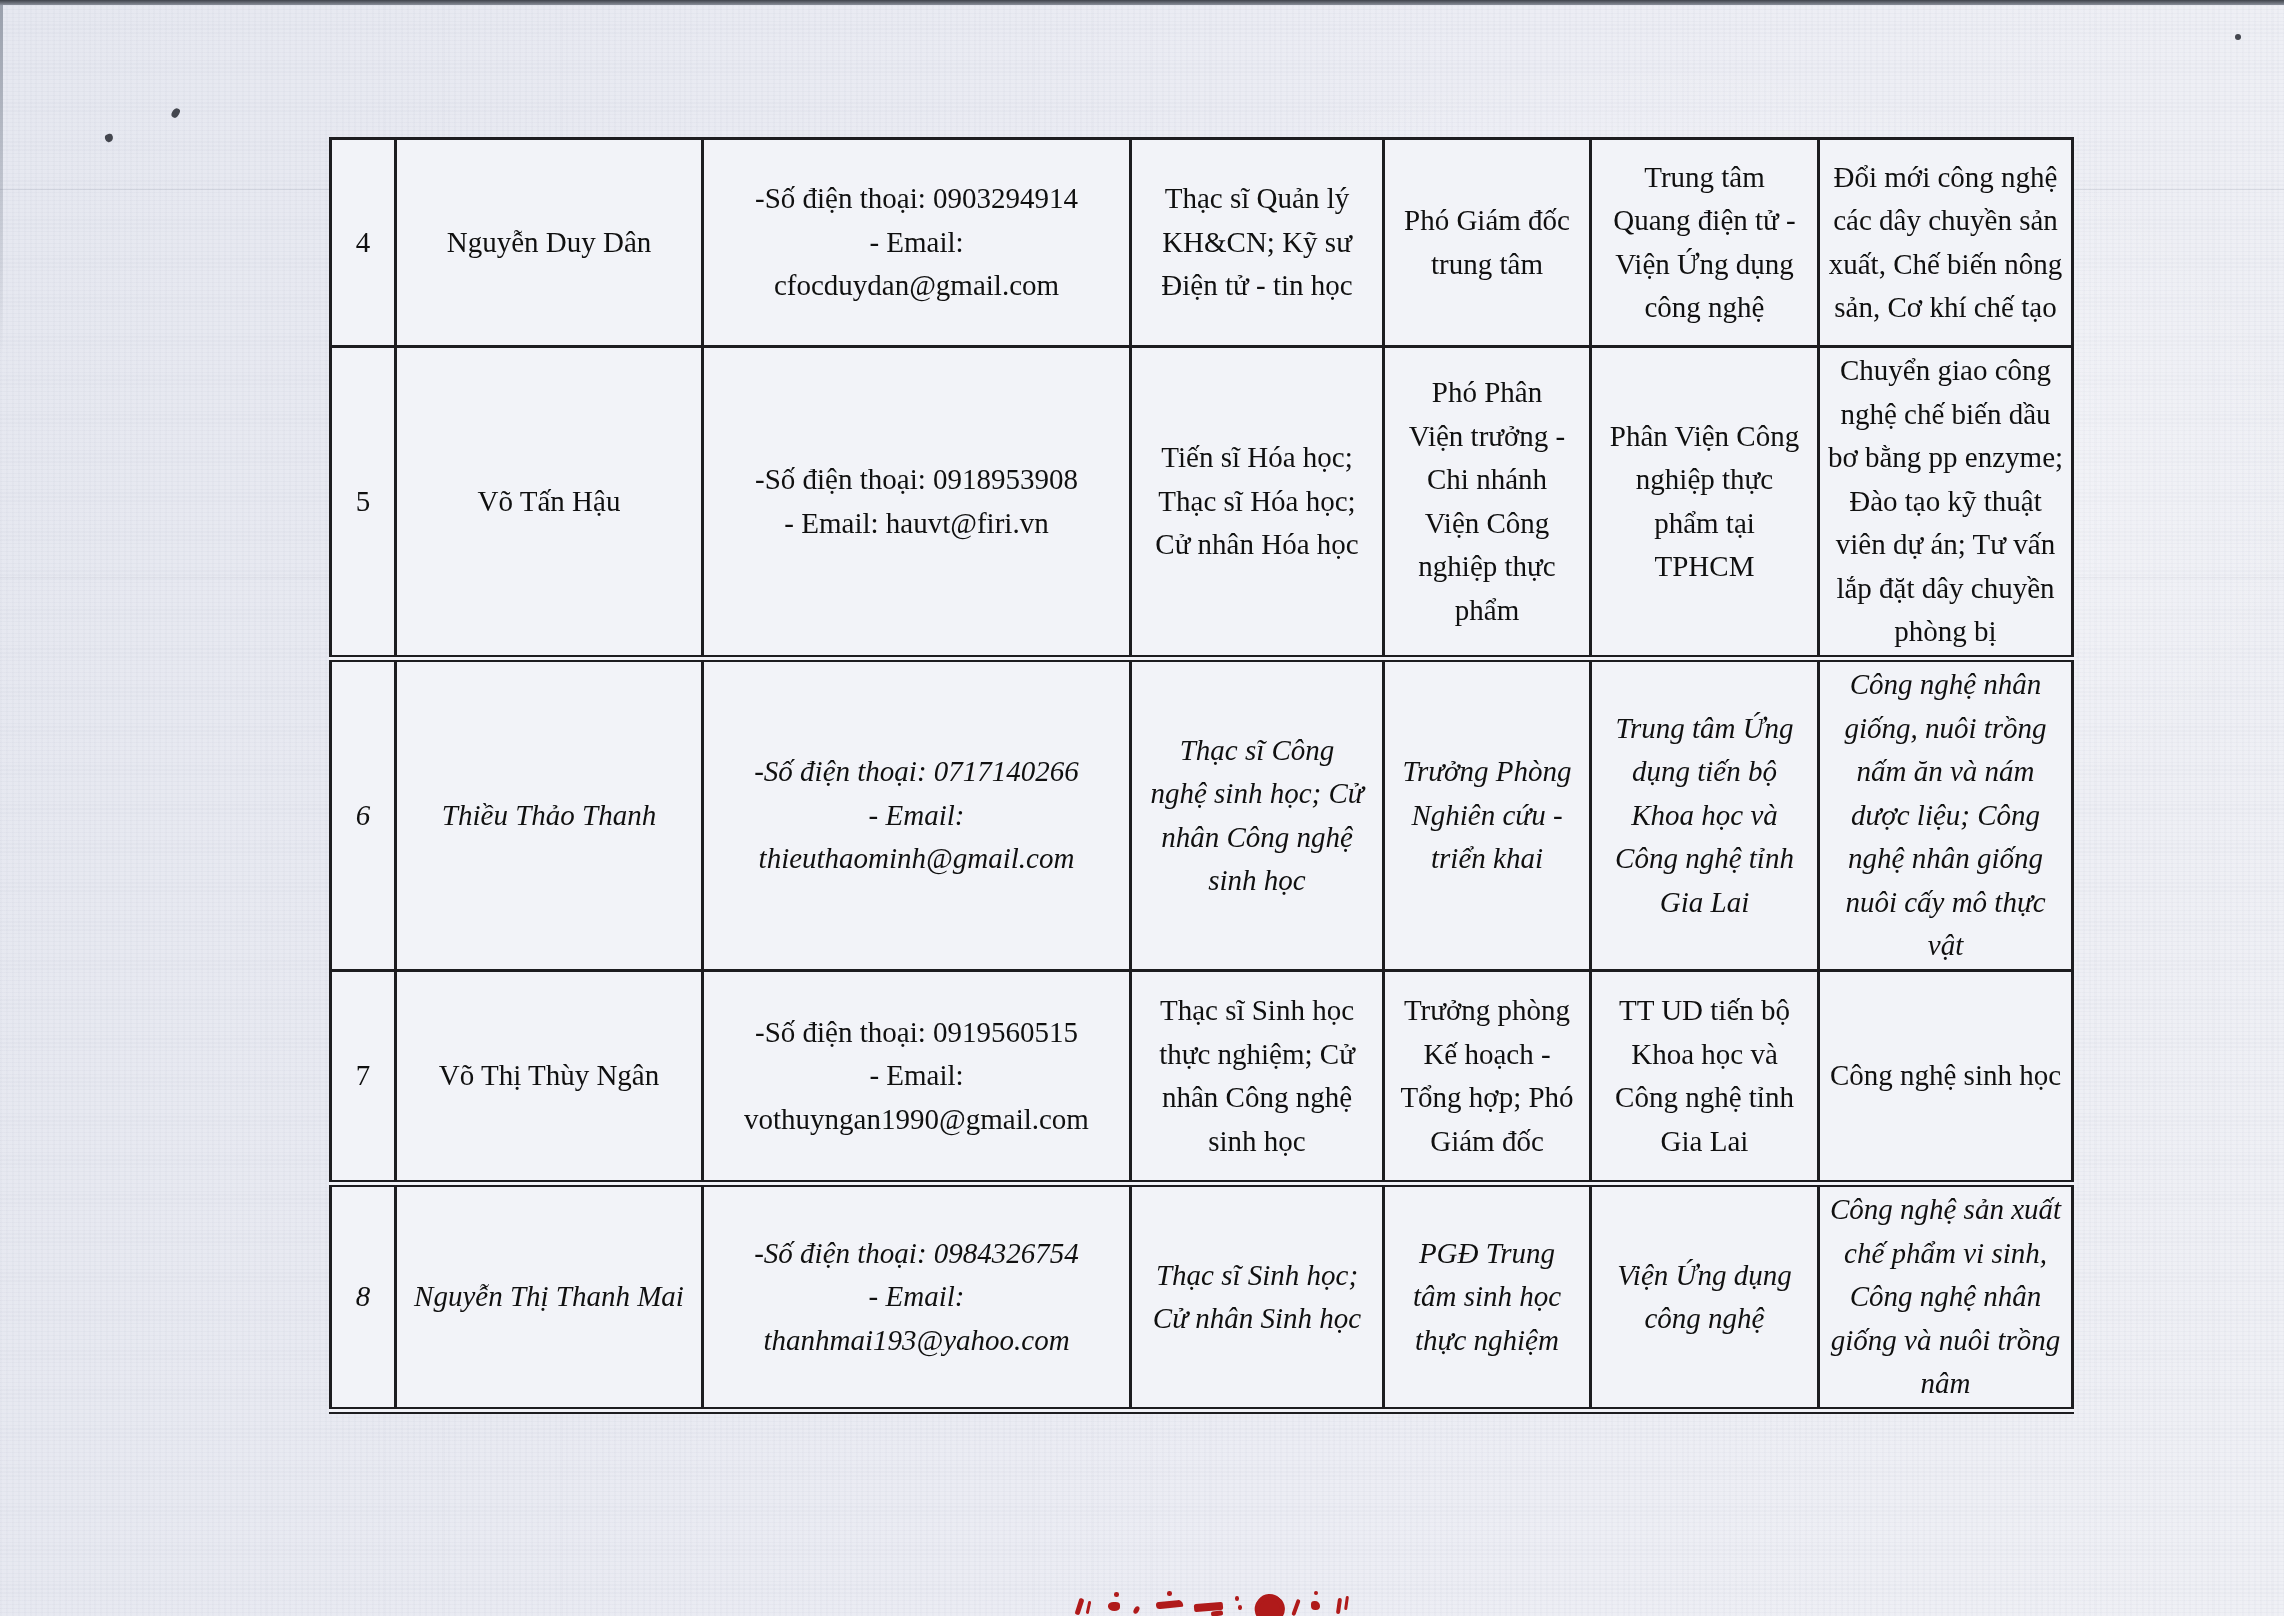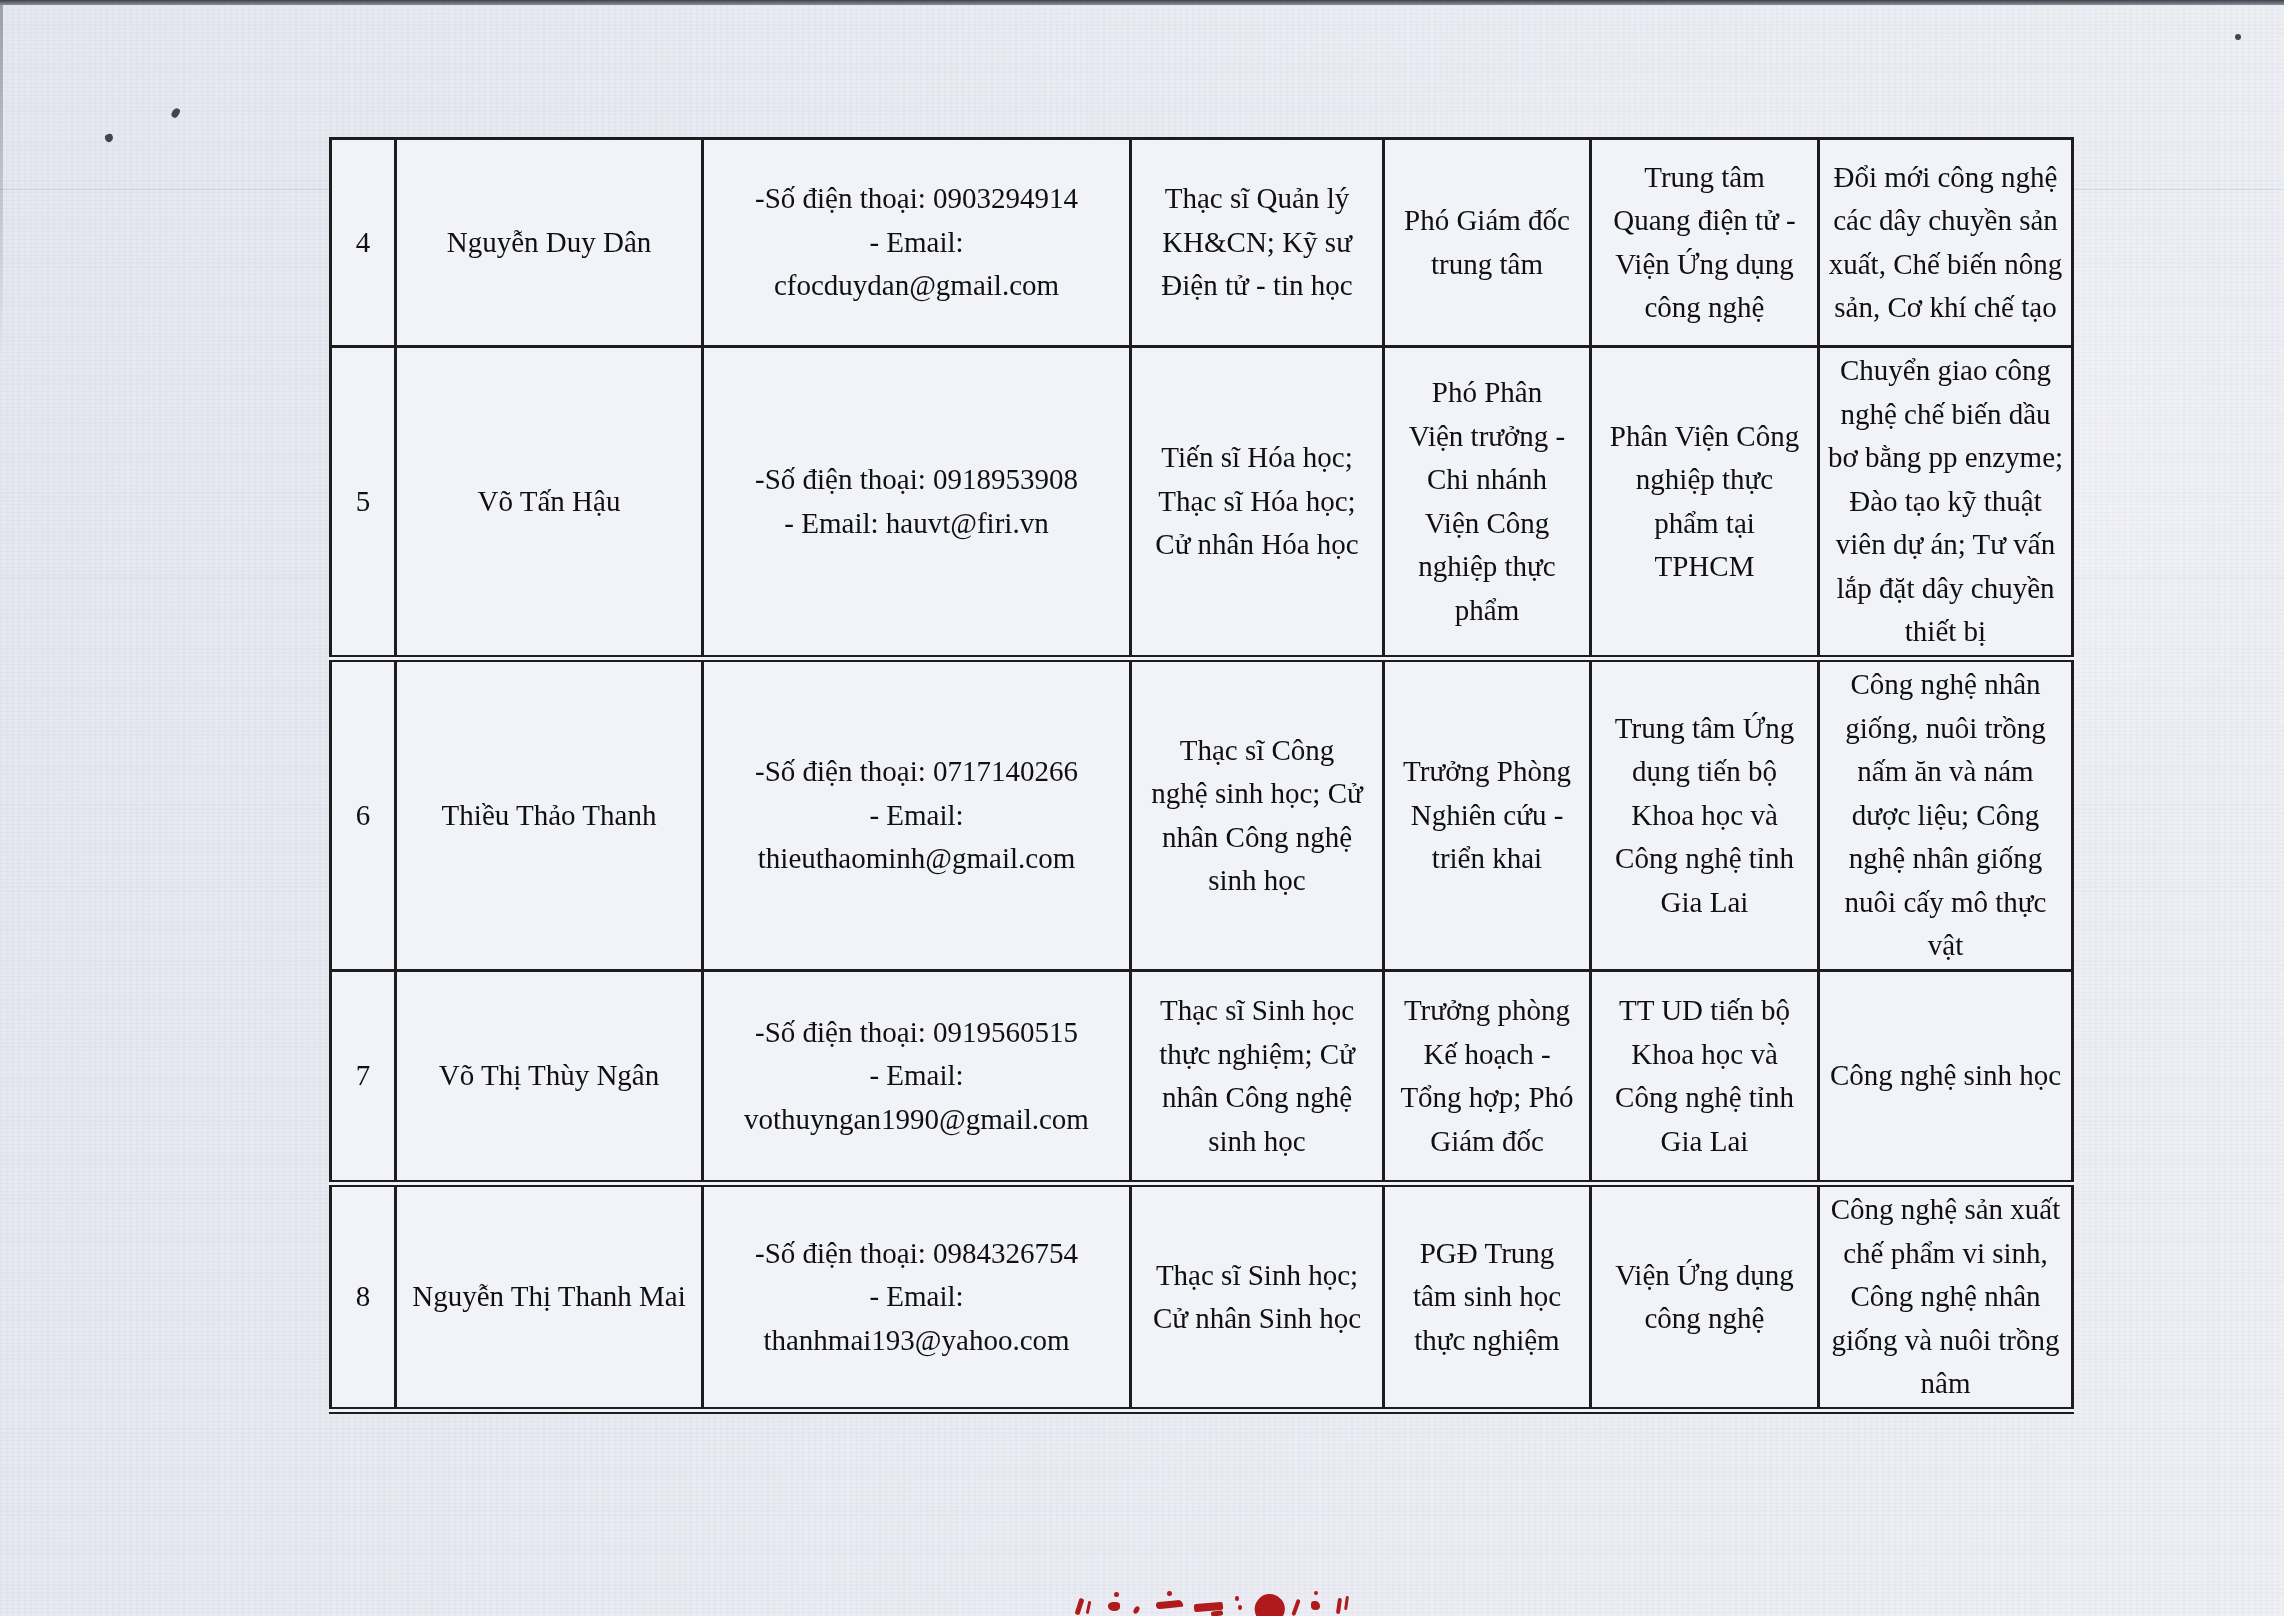--- a/index.html
+++ b/index.html
@@ -68,21 +68,21 @@
   }
   .doc-table td {
     border:3.3px solid #1d1d20;
     vertical-align:middle;
     text-align:center;
     white-space:pre-line;
     padding:1.3px 3.9px;
     line-height:1.5;
     overflow:hidden;
   }
-  tr.row-dbl td { border-top:7.8px double #1d1d20; }
+  tr.row-dbl td { border-top:7.8px double #1d1d20;font-style:italic; }
   .cell-stt, .cell-name { white-space:nowrap; padding:1.3px 0; }
   .cell-contact   { text-align:left; line-height:1.9;  padding:1.3px 2.6px 1.3px 6.5px; }
   .cell-expertise { text-align:left; line-height:1.35; padding:1.3px 2.6px 1.3px 5.2px; }
 </style>
 </head>
 <body>
 
 <div class="scan-edge-top"></div>
 <div class="scan-edge-left"></div>
 <div class="scan-streak streak-1"></div>
@@ -139,21 +139,21 @@
       <td class="cell-org">Phân Viện Công
 nghiệp thực
 phẩm tại
 TPHCM</td>
       <td class="cell-expertise">Chuyển giao công
 nghệ chế biến dầu
 bơ bằng pp enzyme;
 Đào tạo kỹ thuật
 viên dự án; Tư vấn
 lắp đặt dây chuyền
-thiết bị</td>
+phòng bị</td>
     </tr>
     <tr class="row-dbl" style="height:294px;">
       <td class="cell-stt">6</td>
       <td class="cell-name">Thiều Thảo Thanh</td>
       <td class="cell-contact">-Số điện thoại: 0717140266
 - Email:
 thieuthaominh@gmail.com</td>
       <td class="cell-degree">Thạc sĩ Công
 nghệ sinh học; Cử
 nhân Công nghệ

